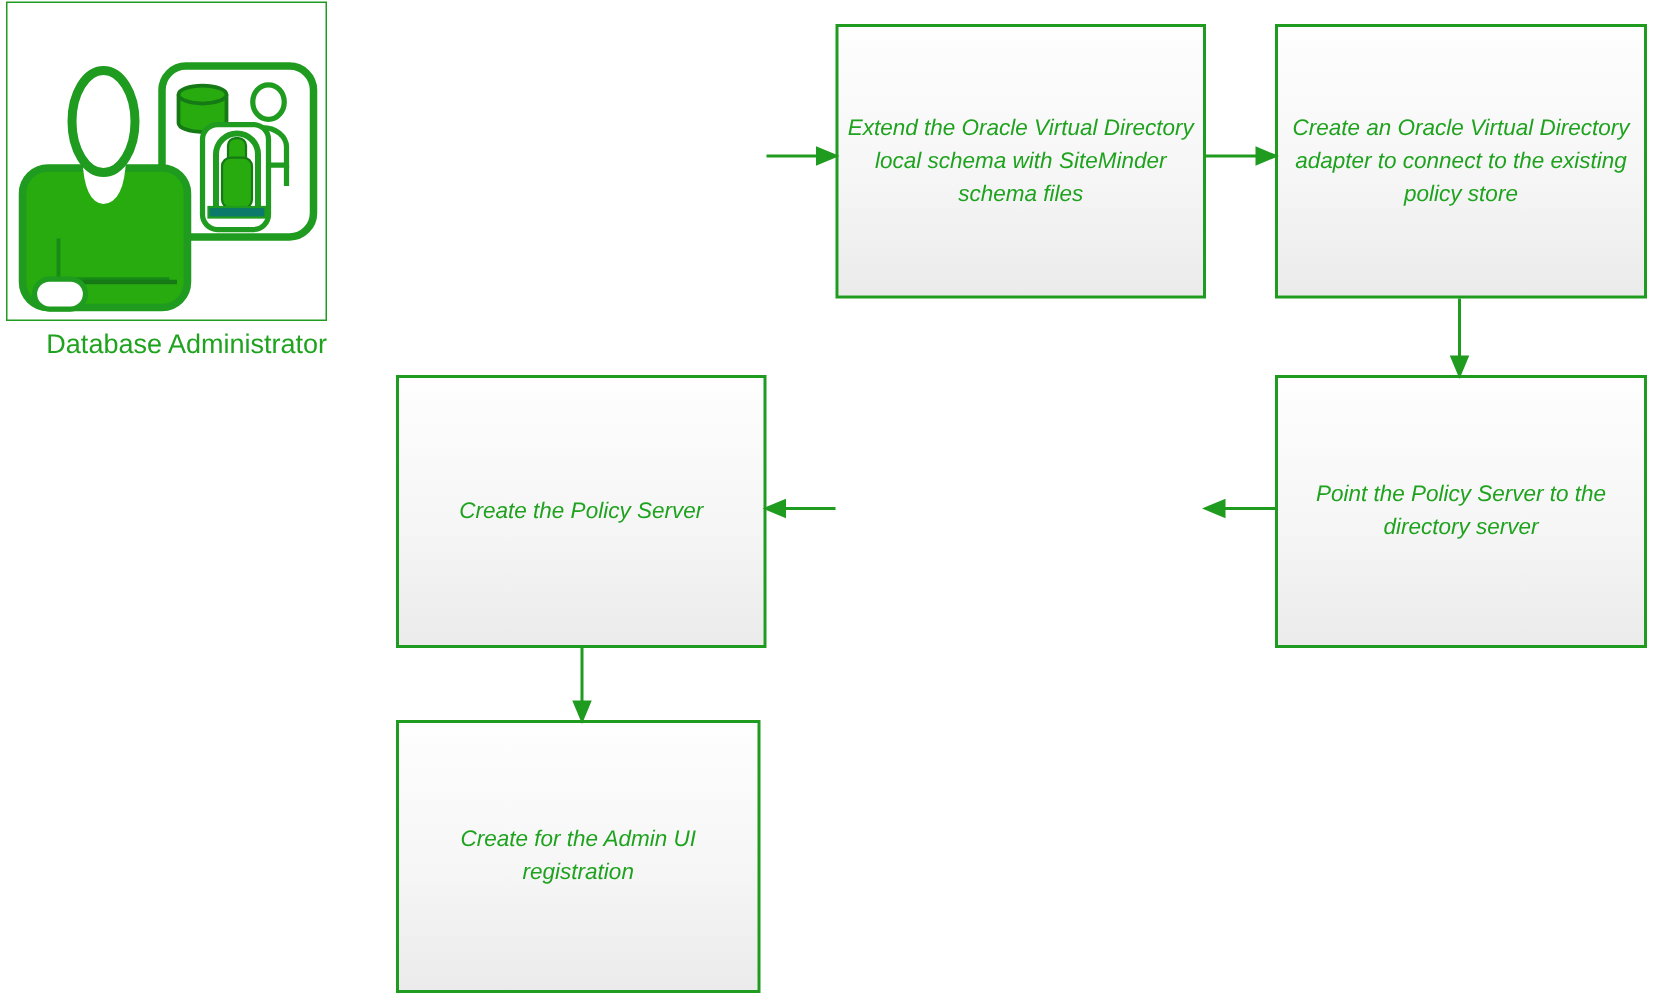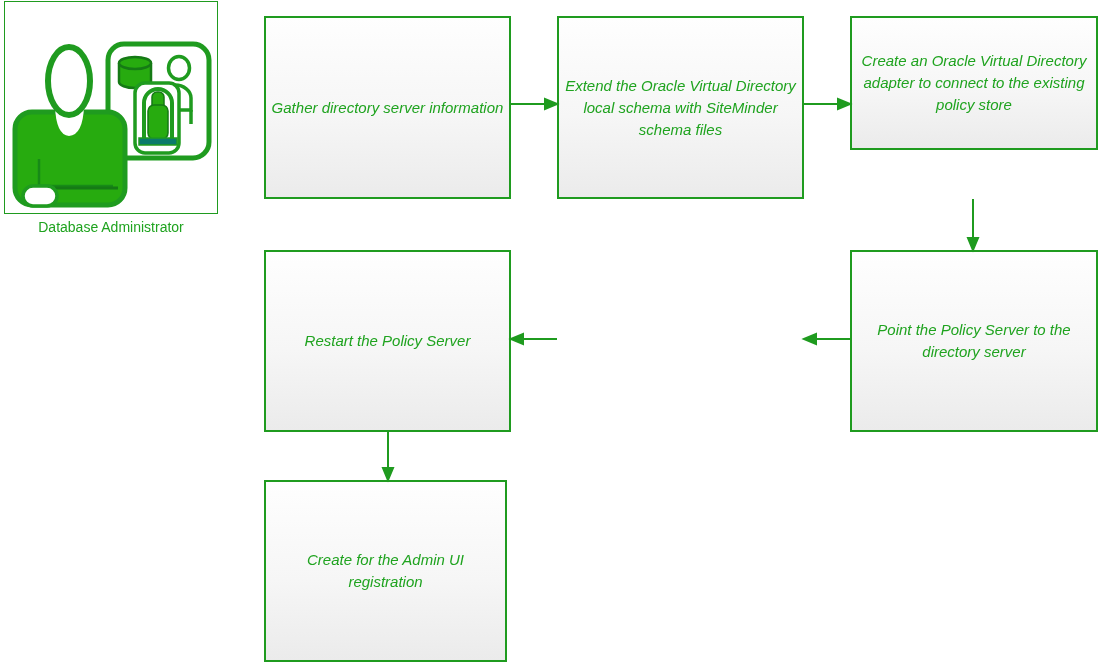--- a/index.html
+++ b/index.html
@@ -15,41 +15,41 @@
 
   
   .actor-box {
     position:absolute; left:4px; top:1px;
     width:214px; height:213px;
     border:1px solid #1f9b1f;
     background:#ffffff;
   }
   .actor-label {
     position:absolute; left:4px; top:219px; width:214px;
-    text-align:center;
-    font-size:14px;
+    text-align:right;
+    font-size:18px;
     color:#1fa31f;
   }
 
   
   .step {
     position:absolute;
     border:2px solid #1f9b1f;
     background:linear-gradient(180deg, #fefefe 0%, #f6f6f6 55%, #ebebeb 100%);
     display:flex; align-items:center; justify-content:center;
     text-align:center;
     color:#1fa31f;
     font-size:15px;
     line-height:22px;
     padding:0 4px;
     font-style:italic;
   }
   .b-a1 { left:264px; top:16px;  width:247px; height:183px; }
   .b-b1 { left:557px; top:16px;  width:247px; height:183px; }
-  .b-c1 { left:850px; top:16px;  width:248px; height:134px;align-items:center; }
+  .b-c1 { left:850px; top:16px;  width:248px; height:183px;align-items:center; }
   .b-a2 { left:264px; top:250px; width:247px; height:182px; }
   .b-b2 { left:557px; top:250px; width:247px; height:182px; }
   .b-c2 { left:850px; top:250px; width:248px; height:182px; }
   .b-a3 { left:264px; top:480px; width:243px; height:182px; }
 
   
   .connectors {
     position:absolute; left:0; top:0;
     width:1109px; height:669px;
     pointer-events:none;
@@ -85,34 +85,31 @@
         <path d="M34,157 v27 M34,184 h74" fill="none" stroke="#178a17" stroke-width="2.5"></path>
         <path d="M50,104 L79,104 Q78,133 64,134 Q51,133 50,104 Z" fill="#ffffff"></path>
         <ellipse cx="64" cy="79" rx="21" ry="34" fill="#ffffff" stroke="#1f9b1f" stroke-width="6"></ellipse>
         <path d="M50,186 H113" fill="none" stroke="#157a15" stroke-width="3"></path>
         <rect x="18" y="184" width="34" height="20" rx="10" fill="#ffffff" stroke="#1f9b1f" stroke-width="3.5"></rect>
       </g>
     </svg>
   </div>
   <div class="actor-label">Database Administrator</div>
 
-  <div class="step b-a1">
-    <span>Gather directory server information</span>
-  </div>
   <div class="step b-b1">
     <span>Extend the Oracle Virtual Directory local schema with SiteMinder schema files</span>
   </div>
   <div class="step b-c1">
     <span>Create an Oracle Virtual Directory adapter to connect to the existing policy store</span>
   </div>
   <div class="step b-c2">
     <span>Point the Policy Server to the directory server</span>
   </div>
   <div class="step b-a2">
-    <span>Restart the Policy Server</span>
+    <span>Create the Policy Server</span>
   </div>
   <div class="step b-a3">
     <span>Create for the Admin UI registration</span>
   </div>
 
   <svg class="connectors" viewBox="0 0 1109 669">
     <g stroke="#1f9b1f" stroke-width="2" fill="#1f9b1f">
       <g>
         <path d="M511,104 H546" fill="none"></path>
         <polygon points="557,104 545,99 545,109"></polygon>

